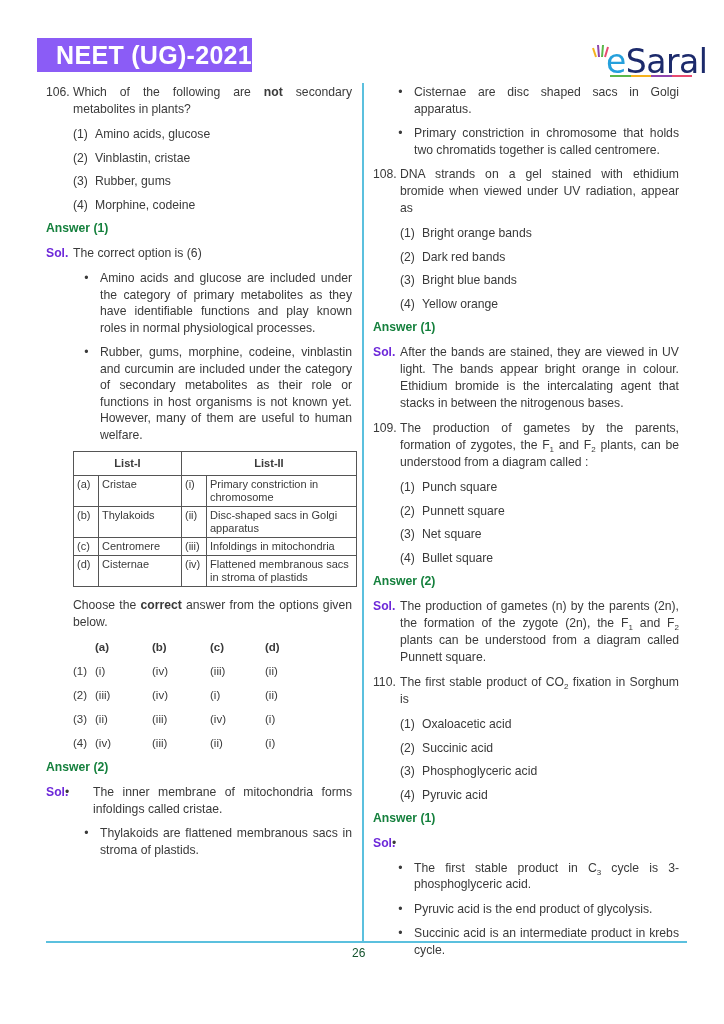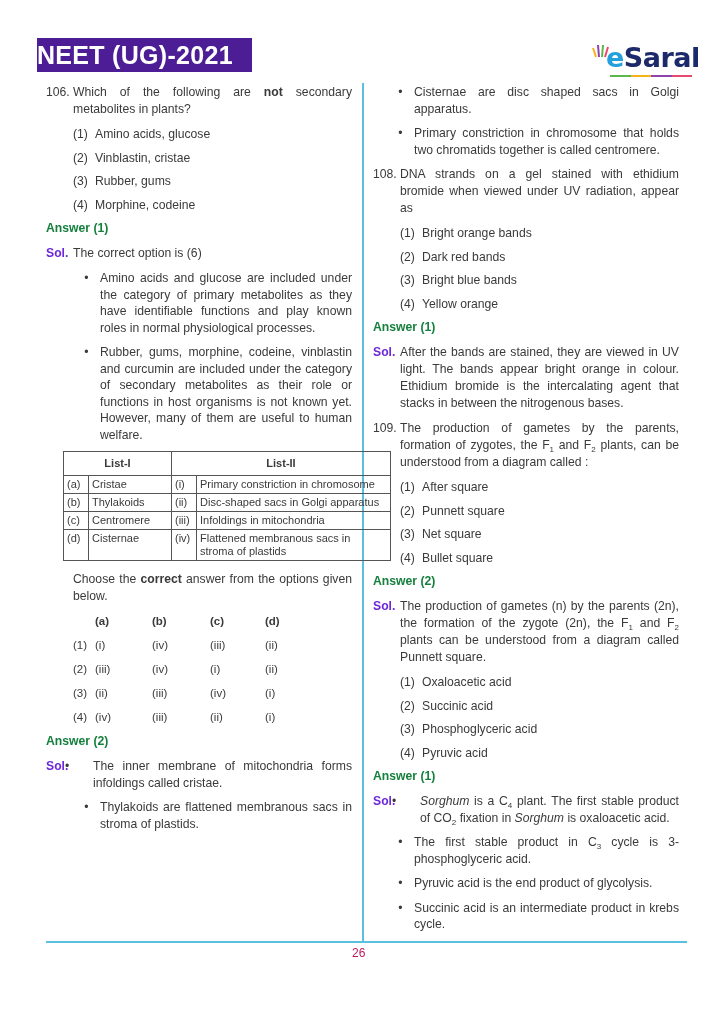--- a/index.html
+++ b/index.html
@@ -2,55 +2,55 @@
 <html><head>
 <meta charset="utf-8">
 <style>
   html, body { margin: 0; padding: 0; background: #ffffff; }
   body {
     width: 724px; height: 1024px; position: relative; overflow: hidden;
     font-family: "Liberation Sans", sans-serif; color: #3a3a3a; font-size: 12.2px;
   }
   .header-badge {
     position: absolute; left: 37px; top: 38px; width: 215px; height: 34px;
-    background: #4c1d95; color: #fff; font-weight: bold; font-size: 25px;
-    line-height: 34px; text-align: left; letter-spacing: 0.3px;
+    background: #8b5cf6; color: #fff; font-weight: bold; font-size: 25px;
+    line-height: 34px; text-align: right; letter-spacing: 0.3px;
   }
   .logo { position: absolute; left: 590px; top: 42px; width: 105px; height: 36px; }
   .logo-text {
-    position: absolute; left: 16px; top: 0; font-size: 27px; font-weight: bold;
+    position: absolute; left: 16px; top: 0; font-size: 33px; font-weight: normal;
     color: #1c2a6b; font-family: "DejaVu Sans", sans-serif; letter-spacing: -0.5px; text-align: center;
   }
   .logo-e { color: #25a0dc; }
   .logo-hand { position: absolute; left: 2px; top: 2px; width: 20px; height: 14px; }
   .logo-underline { position: absolute; left: 20px; top: 33px; height: 2px; width: 82px;
     background: linear-gradient(90deg,#5bb84a 0 25%,#f5b21d 25% 50%,#8e44ad 50% 75%,#e84a6f 75% 100%); }
 
   .col-divider { position: absolute; left: 362px; top: 83px; width: 2px; height: 858px; background: #5bc0de; }
   .footer-rule { position: absolute; left: 46px; top: 941px; width: 641px; height: 2px; background: #5bc0de; }
-  .page-number { position: absolute; left: 352px; top: 946px; font-size: 12px; color: #be185d; text-align: center; }
+  .page-number { position: absolute; left: 352px; top: 946px; font-size: 12px; color: #14532d; text-align: center; }
 
   .col { position: absolute; top: 84px; }
   .col.left { left: 46px; width: 306px; }
   .col.right { left: 373px; width: 306px; }
 
   .q { display: flex; line-height: 17px; margin-bottom: 8px; }
   .qnum { width: 27px; flex: none; }
   .qtext { flex: 1; text-align: justify; }
   .opt { display: flex; margin-left: 27px; line-height: 17px; margin-bottom: 6.5px; }
   .optnum { width: 22px; flex: none; }
   .answer { font-weight: bold; line-height: 17px; margin: 2px 0 8px 0; color: #15803d; }
   .sol { display: flex; line-height: 17px; margin-bottom: 8px; }
   .sol-label { font-weight: bold; width: 27px; flex: none; color: #6d28d9; }
   .bul { display: flex; line-height: 16.5px; margin-bottom: 8px; }
   .bul-dot { width: 27px; flex: none; text-align: center; padding-left: 0px; }
   .bul-text { flex: 1; text-align: justify; }
   sub { font-size: 8px; vertical-align: -3px; line-height: 0; }
 
-  table.match { border-collapse: collapse; margin-left: 17px; width: 328px; font-size: 11px; margin-bottom: 10px; }
+  table.match { border-collapse: collapse; margin-left: 27px; width: 284px; font-size: 11px; margin-bottom: 10px; }
   table.match td, table.match th { border: 1px solid #555; padding: 2px 3px; vertical-align: top; line-height: 13px; }
   table.match th { font-weight: bold; text-align: center; padding: 5px 0; }
   .grid-ans { margin-left: 27px; }
   .grid-row { display: flex; line-height: 17px; margin-bottom: 7px; font-size: 11.5px; }
   .g0 { width: 22px; } .g1 { width: 57px; } .g2 { width: 58px; } .g3 { width: 55px; } .g4 { width: 40px; }
   .grid-head { font-weight: bold; }
   .plain { line-height: 17px; margin-left: 27px; margin-bottom: 8px; text-align: justify; }
 </style>
 </head>
 <body>
@@ -224,61 +224,64 @@
       <span class="sol-label">Sol.</span>
       <span class="qtext">After the bands are stained, they are viewed in UV light. The bands appear bright orange in colour. Ethidium bromide is the intercalating agent that stacks in between the nitrogenous bases.</span>
     </div>
 
   <div class="q">
     <span class="qnum">109.</span>
     <span class="qtext"><span>The production of gametes by the parents, formation of zygotes, the F</span><sub>1</sub><span> and F</span><sub>2</sub><span> plants, can be understood from a diagram called :</span></span>
   </div>
   <div class="opt">
       <span class="optnum">(1)</span>
-      <span>After square</span>
+      <span>Punch square</span>
     </div>
   <div class="opt">
       <span class="optnum">(2)</span>
       <span>Punnett square</span>
     </div>
   <div class="opt">
       <span class="optnum">(3)</span>
       <span>Net square</span>
     </div>
   <div class="opt">
       <span class="optnum">(4)</span>
       <span>Bullet square</span>
     </div>
   <div class="answer">Answer (2)</div>
   <div class="sol">
       <span class="sol-label">Sol.</span>
       <span class="qtext"><span>The production of gametes (n) by the parents (2n), the formation of the zygote (2n), the F</span><sub>1</sub><span> and F</span><sub>2</sub><span> plants can be understood from a diagram called Punnett square.</span></span>
     </div>
 
+  <div class="q">
+    <span class="qnum">110.</span>
+    <span class="qtext"><span>The first stable product of CO</span><sub>2</sub><span> fixation in Sorghum is</span></span>
+  </div>
   <div class="opt">
       <span class="optnum">(1)</span>
       <span>Oxaloacetic acid</span>
     </div>
   <div class="opt">
       <span class="optnum">(2)</span>
       <span>Succinic acid</span>
     </div>
   <div class="opt">
       <span class="optnum">(3)</span>
       <span>Phosphoglyceric acid</span>
     </div>
   <div class="opt">
       <span class="optnum">(4)</span>
       <span>Pyruvic acid</span>
     </div>
   <div class="answer">Answer (1)</div>
   <div class="bul">
       <span class="sol-label">Sol.</span>
       <span class="bul-dot" style="width:0;margin-left:-8px;margin-right:28px">•</span>
-      <span class="bul-text"><i>Sorghum</i><span> is a C</span><sub>4</sub><span> plant. The first stable product of CO</span><sub>2</sub><span> fixation in </span><i>Sorghum</i><span> is oxaloacetic acid.</span></span>
     </div>
   <div class="bul" style="margin-left:14px">
       <span class="bul-dot">•</span>
       <span class="bul-text"><span>The first stable product in C</span><sub>3</sub><span> cycle is 3-phosphoglyceric acid.</span></span>
     </div>
   <div class="bul" style="margin-left:14px">
       <span class="bul-dot">•</span>
       <span class="bul-text">Pyruvic acid is the end product of glycolysis.</span>
     </div>
   <div class="bul" style="margin-left:14px">

